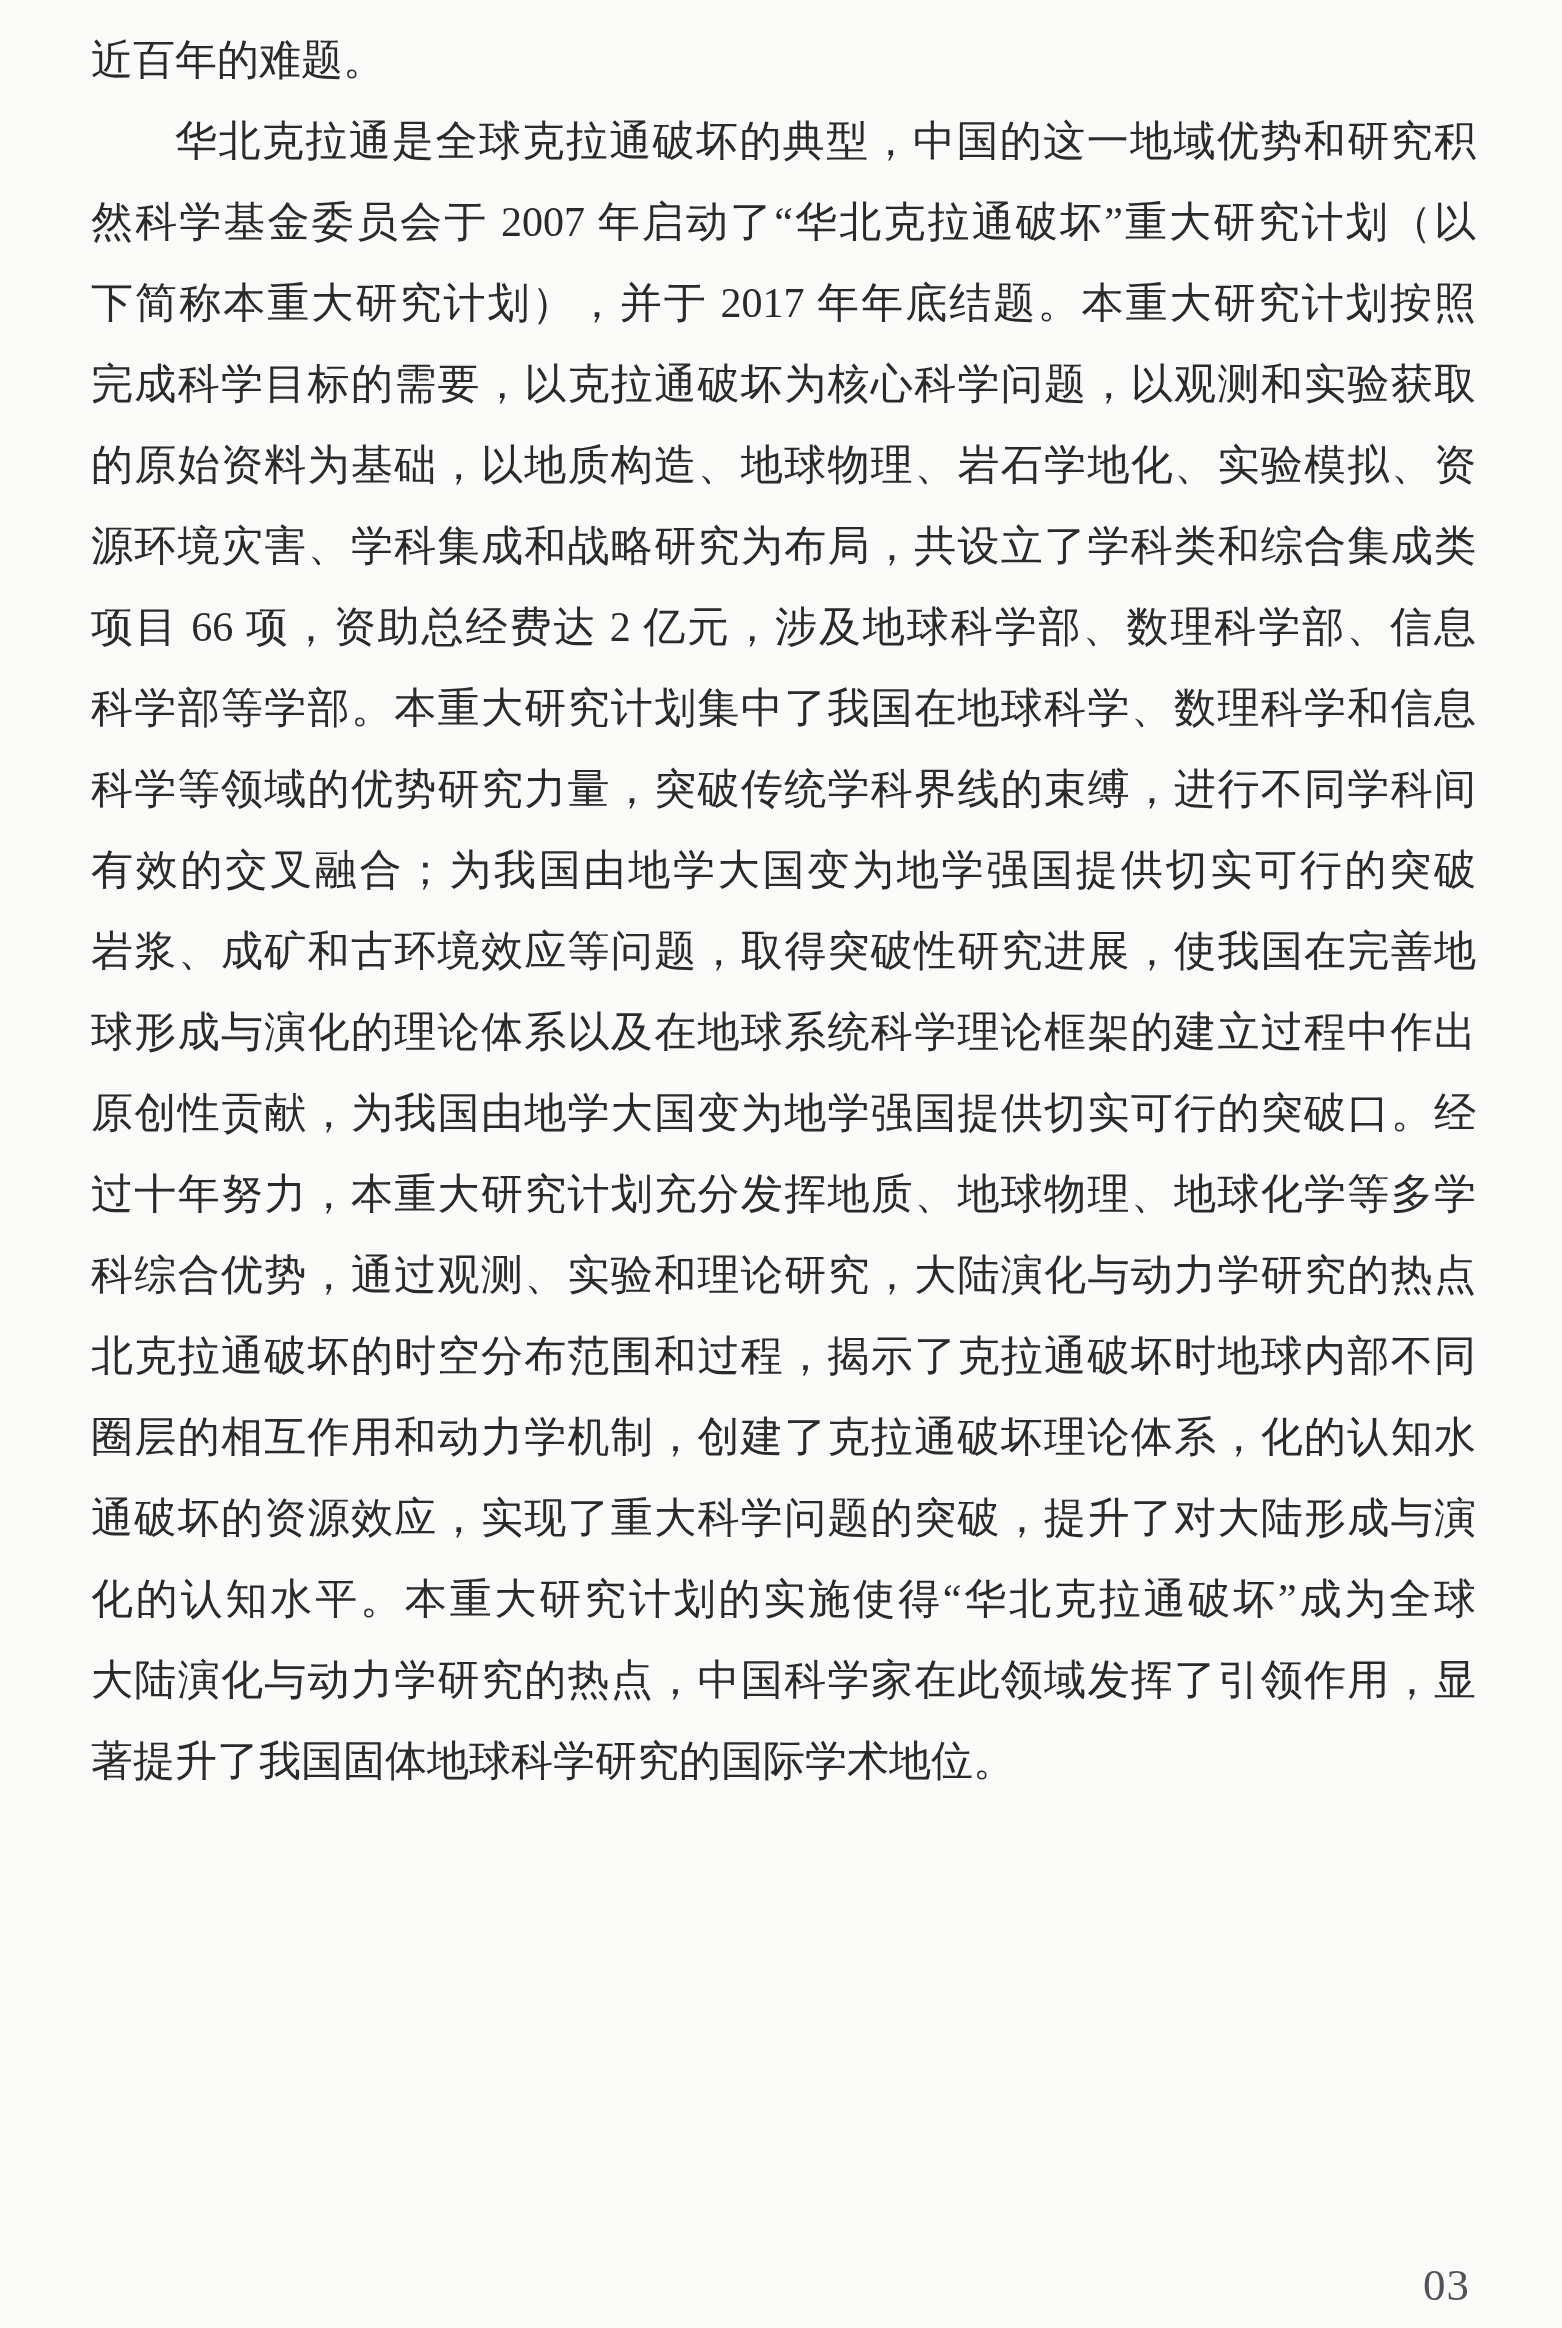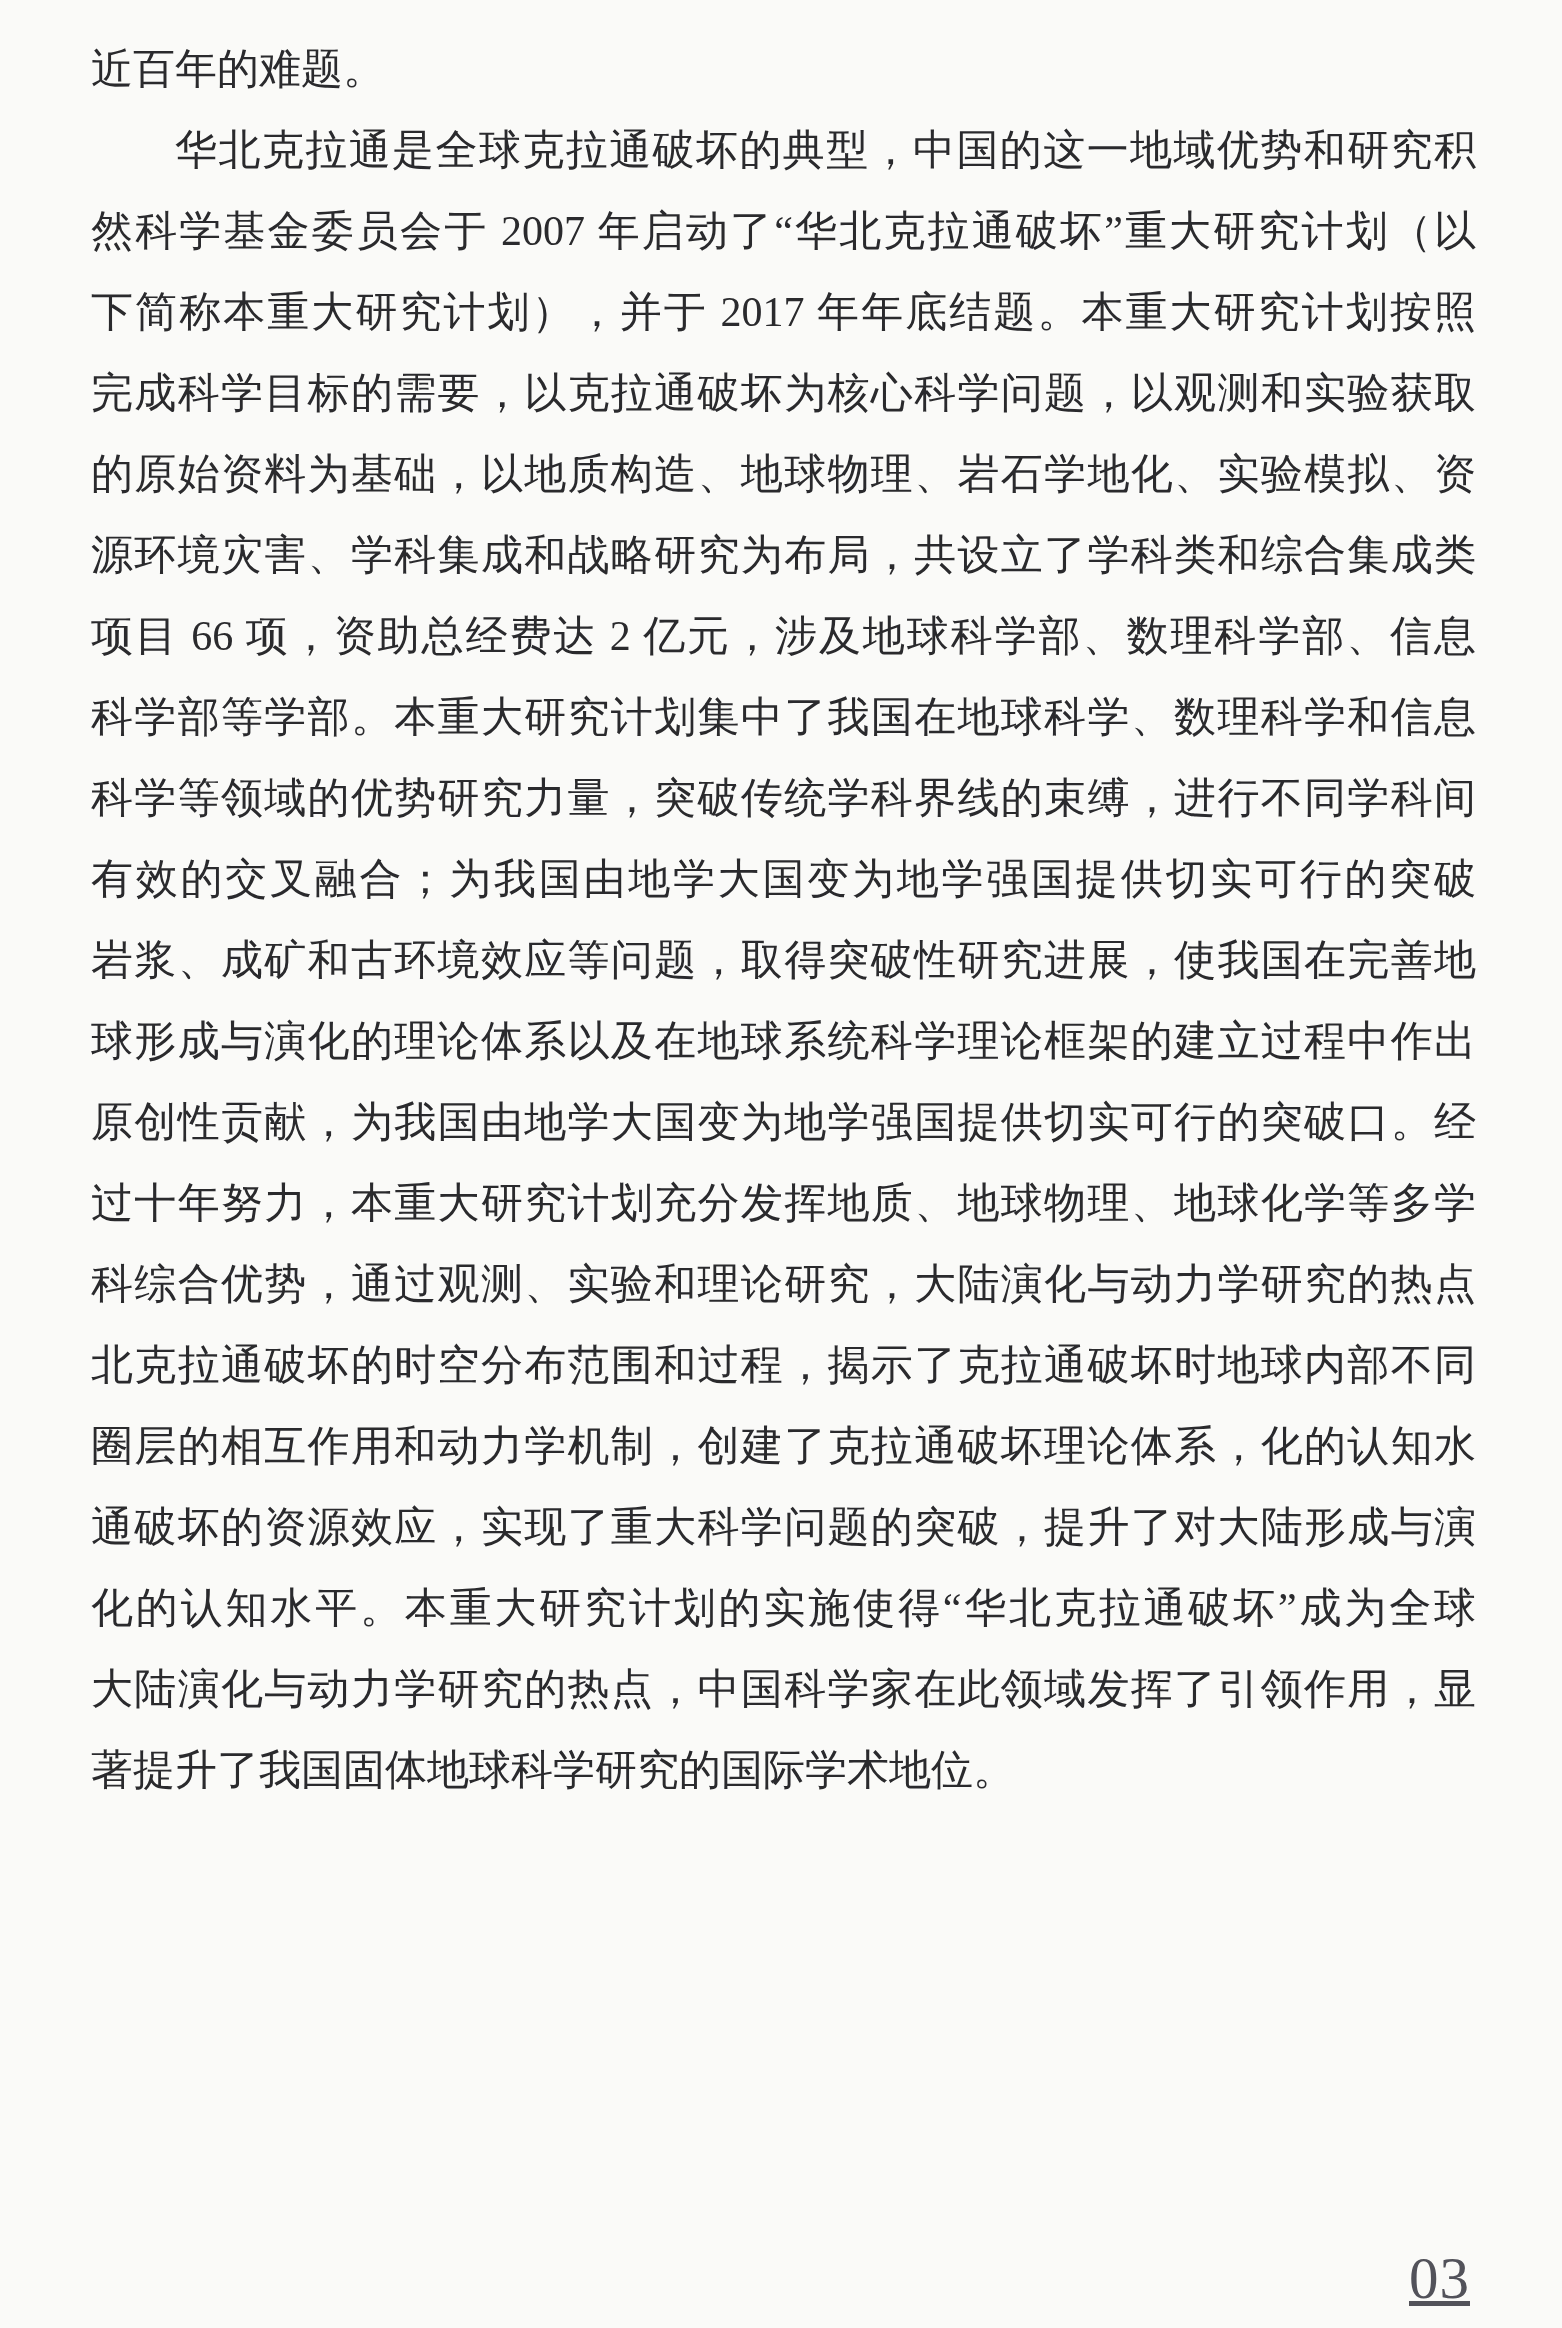--- a/index.html
+++ b/index.html
@@ -13,21 +13,21 @@
     font-family: "Liberation Serif", "DejaVu Serif", serif;
   }
   .page {
     position: relative;
     width: 1562px;
     height: 2329px;
   }
   .text-block {
     position: absolute;
     left: 91px;
-    top: 29px;
+    top: 20px;
     width: 1385px;
     font-size: 42px;
   }
   .text-line {
     height: 81px;
     line-height: 81px;
     overflow: hidden;
     text-align: justify;
     text-align-last: justify;
     text-justify: inter-character;
@@ -36,24 +36,23 @@
   .text-line.para-end {
     text-align-last: left;
   }
   .text-line.indent {
     padding-left: 84px;
   }
   .page-number {
     position: absolute;
     right: 92px;
     bottom: 21.5px;
-    font-size: 59px;
+    font-size: 45px;
     line-height: 1;
     letter-spacing: 1px;
-    text-decoration: underline;
   }
 </style>
 </head>
 <body style="background: rgb(250, 250, 248);">
 
 <div class="page">
   <div class="text-block" id="text-block" style="color: rgb(42, 42, 45);">
       <div class="text-line para-end">近百年的难题。</div>
       <div class="text-line indent">华北克拉通是全球克拉通破坏的典型，中国的这一地域优势和研究积</div>
       <div class="text-line">然科学基金委员会于 2007 年启动了“华北克拉通破坏”重大研究计划（以</div>

